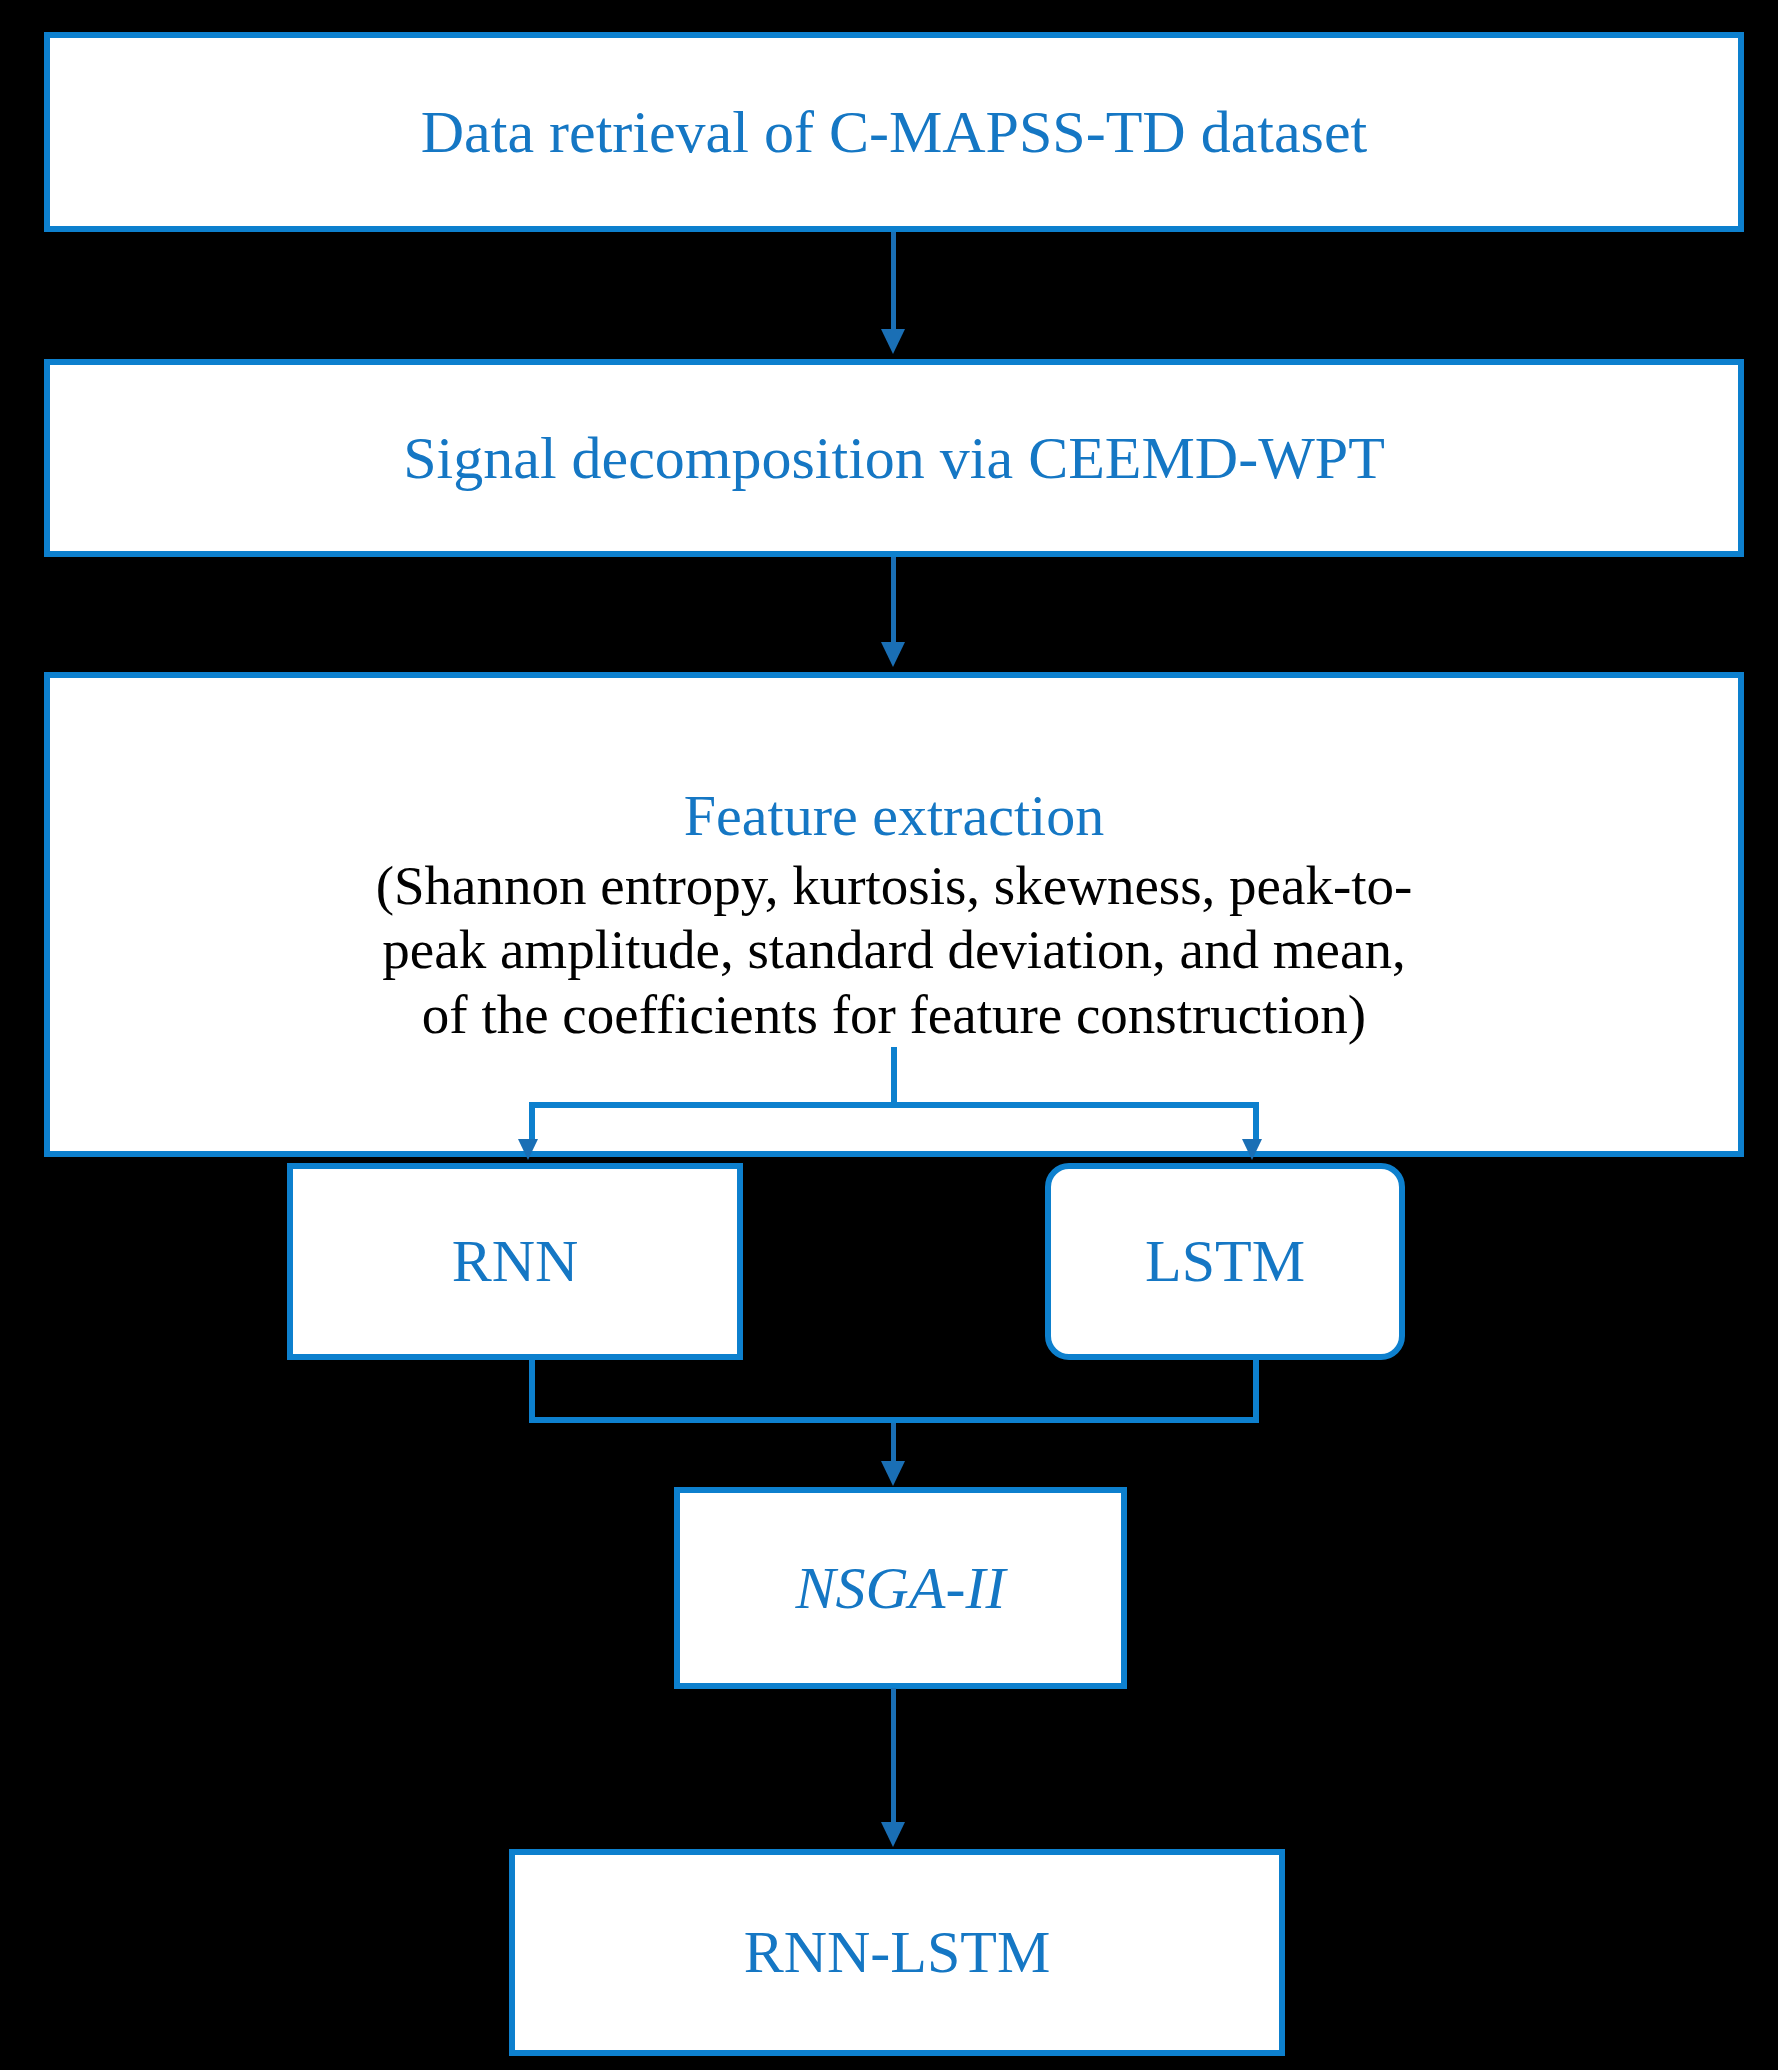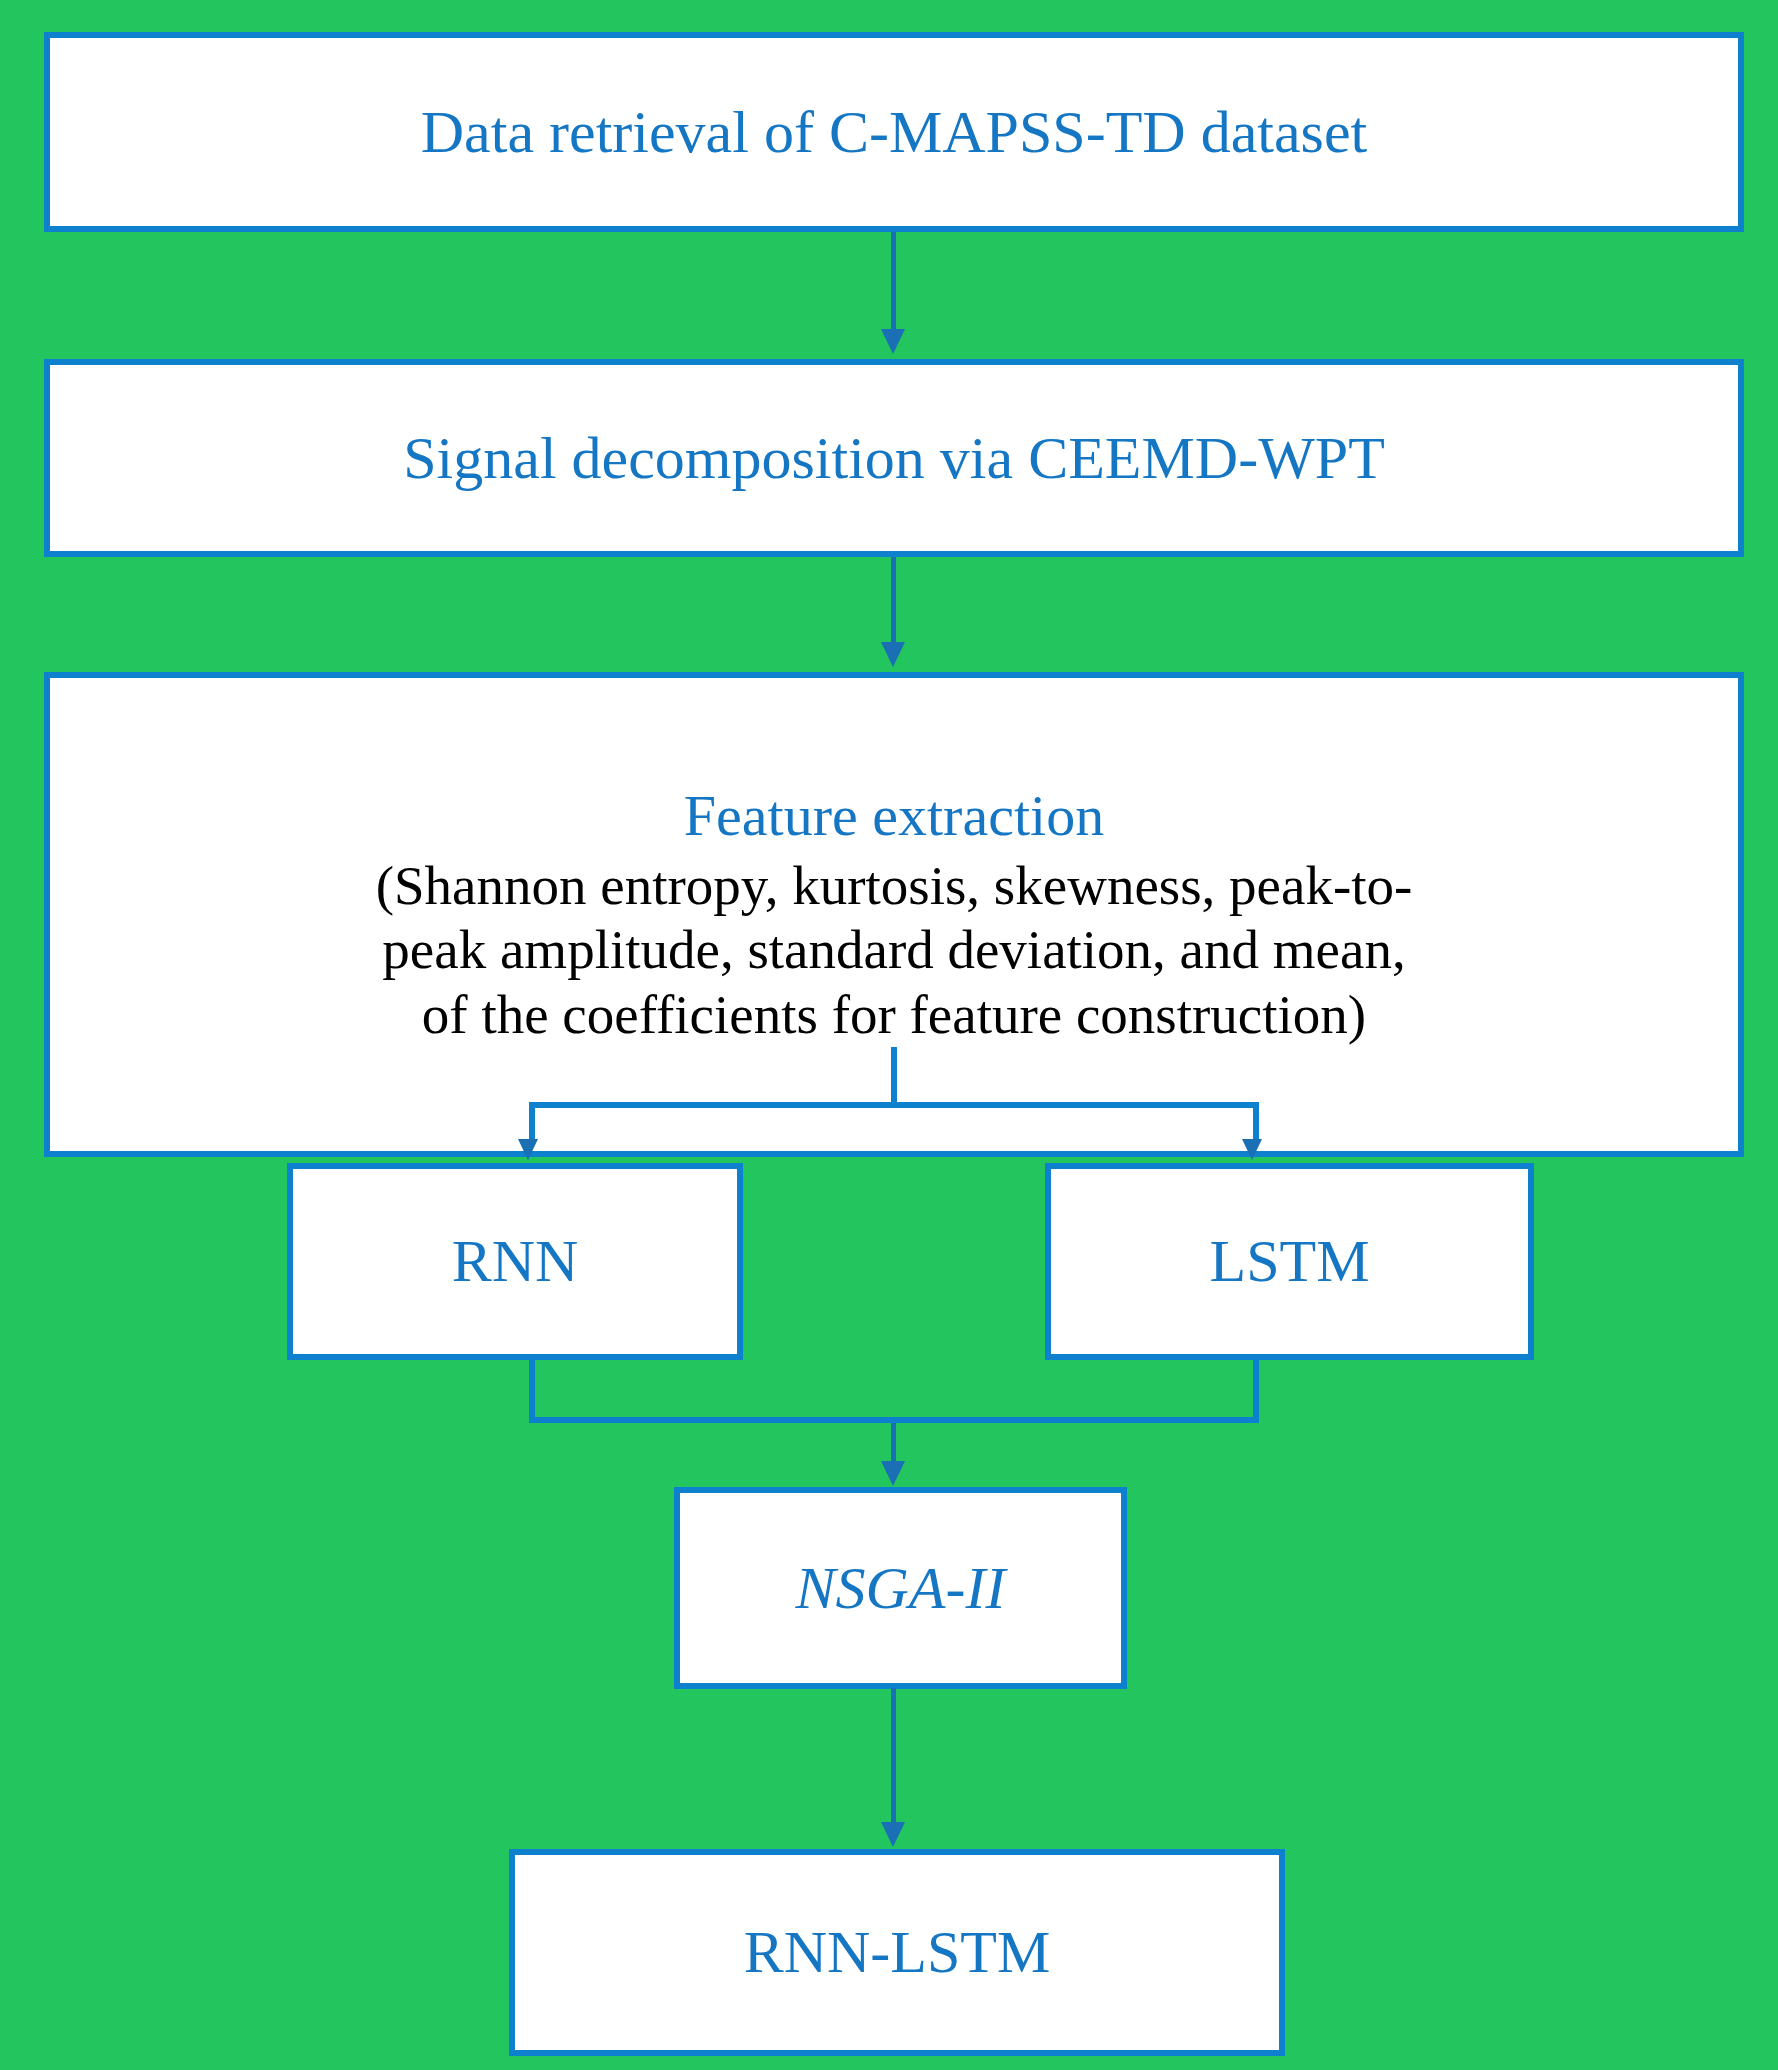--- a/index.html
+++ b/index.html
@@ -4,21 +4,21 @@
 <style>
   html, body {
     margin: 0;
     padding: 0;
     background: #ffffff;
   }
   #canvas {
     position: relative;
     width: 1779px;
     height: 2071px;
-    background: #22c55e;
+    background: #000000;
     font-family: "Liberation Serif", "DejaVu Serif", serif;
     overflow: hidden;
   }
   .node {
     position: absolute;
     box-sizing: border-box;
     border: 6.8px solid #0d80ce;
     background: #ffffff;
     display: flex;
     flex-direction: column;
@@ -60,22 +60,23 @@
     font-size: 55px;
     line-height: 1.17;
     color: #010101;
     max-width: 1591px;
   }
   #node-rnn {
     left: 287px; top: 1163px; width: 456px; height: 197px;
     font-size: 60px;
   }
   #node-lstm {
-    left: 1045px; top: 1163px; width: 489px; height: 197px;
-    font-size: 60px;
+    left: 1045px; top: 1163px; width: 360px; height: 197px;
+    font-size: 60px;
+    border-radius: 24px;
   }
   #node-nsga {
     left: 674px; top: 1487px; width: 453px; height: 202px;
     font-size: 60px;
     font-style: italic;
   }
   #node-final {
     left: 509px; top: 1849px; width: 776px; height: 207px;
     font-size: 60px;
   }

